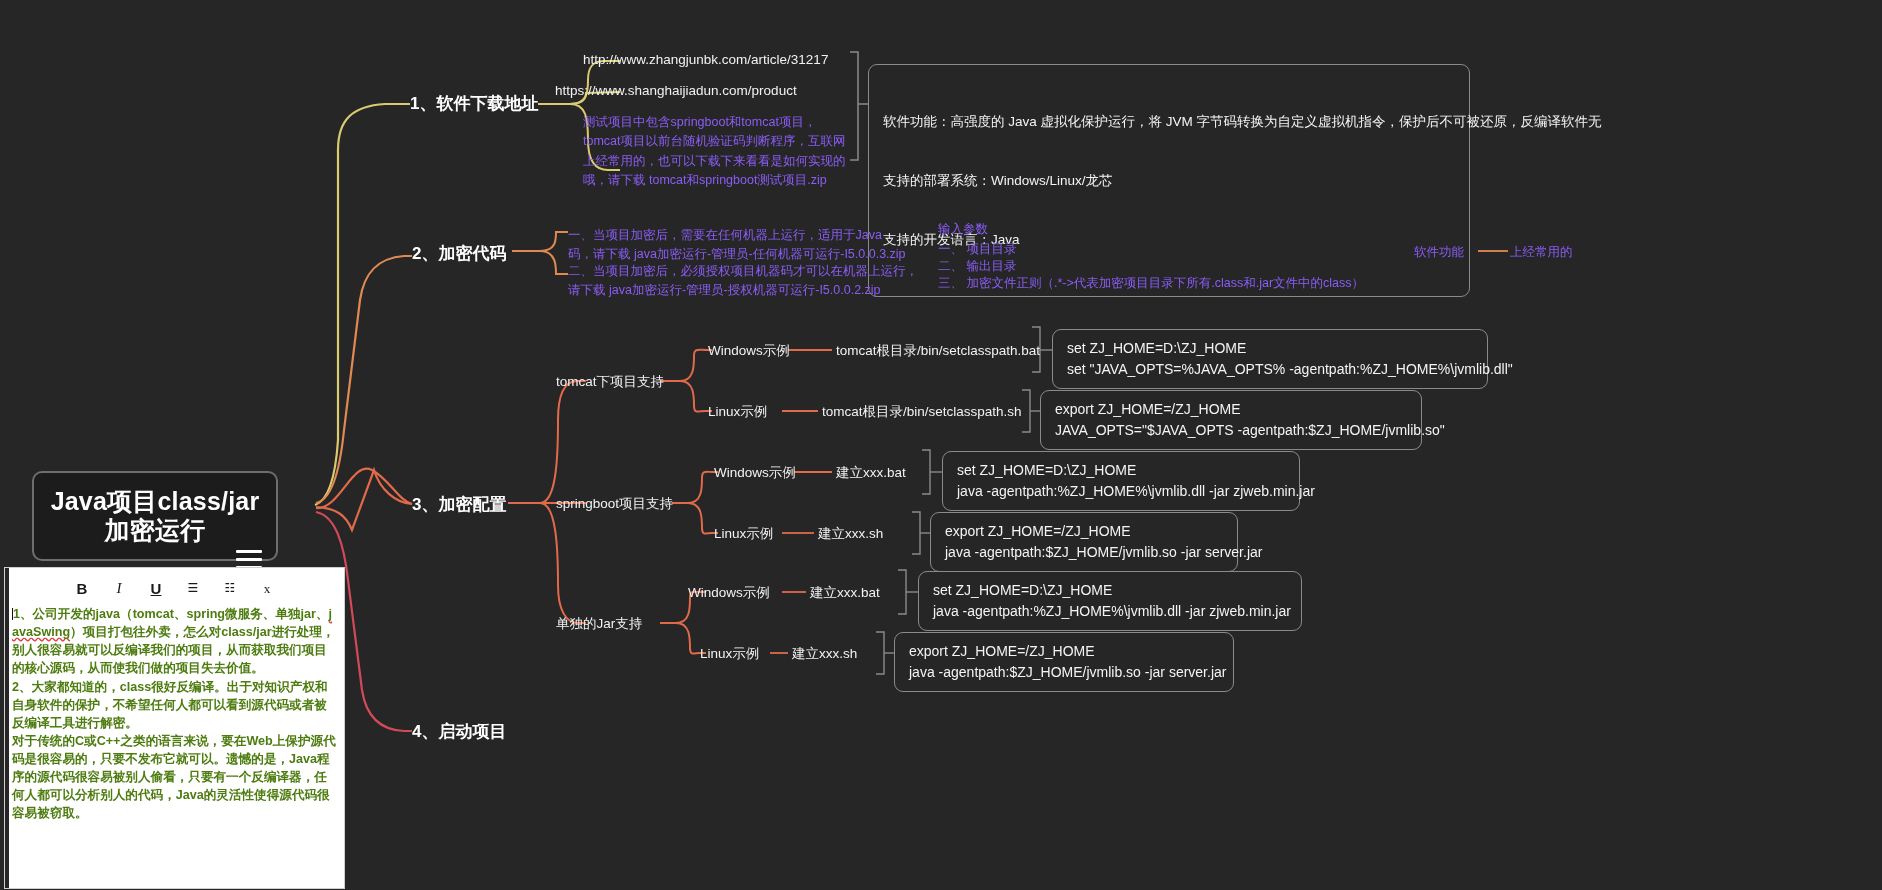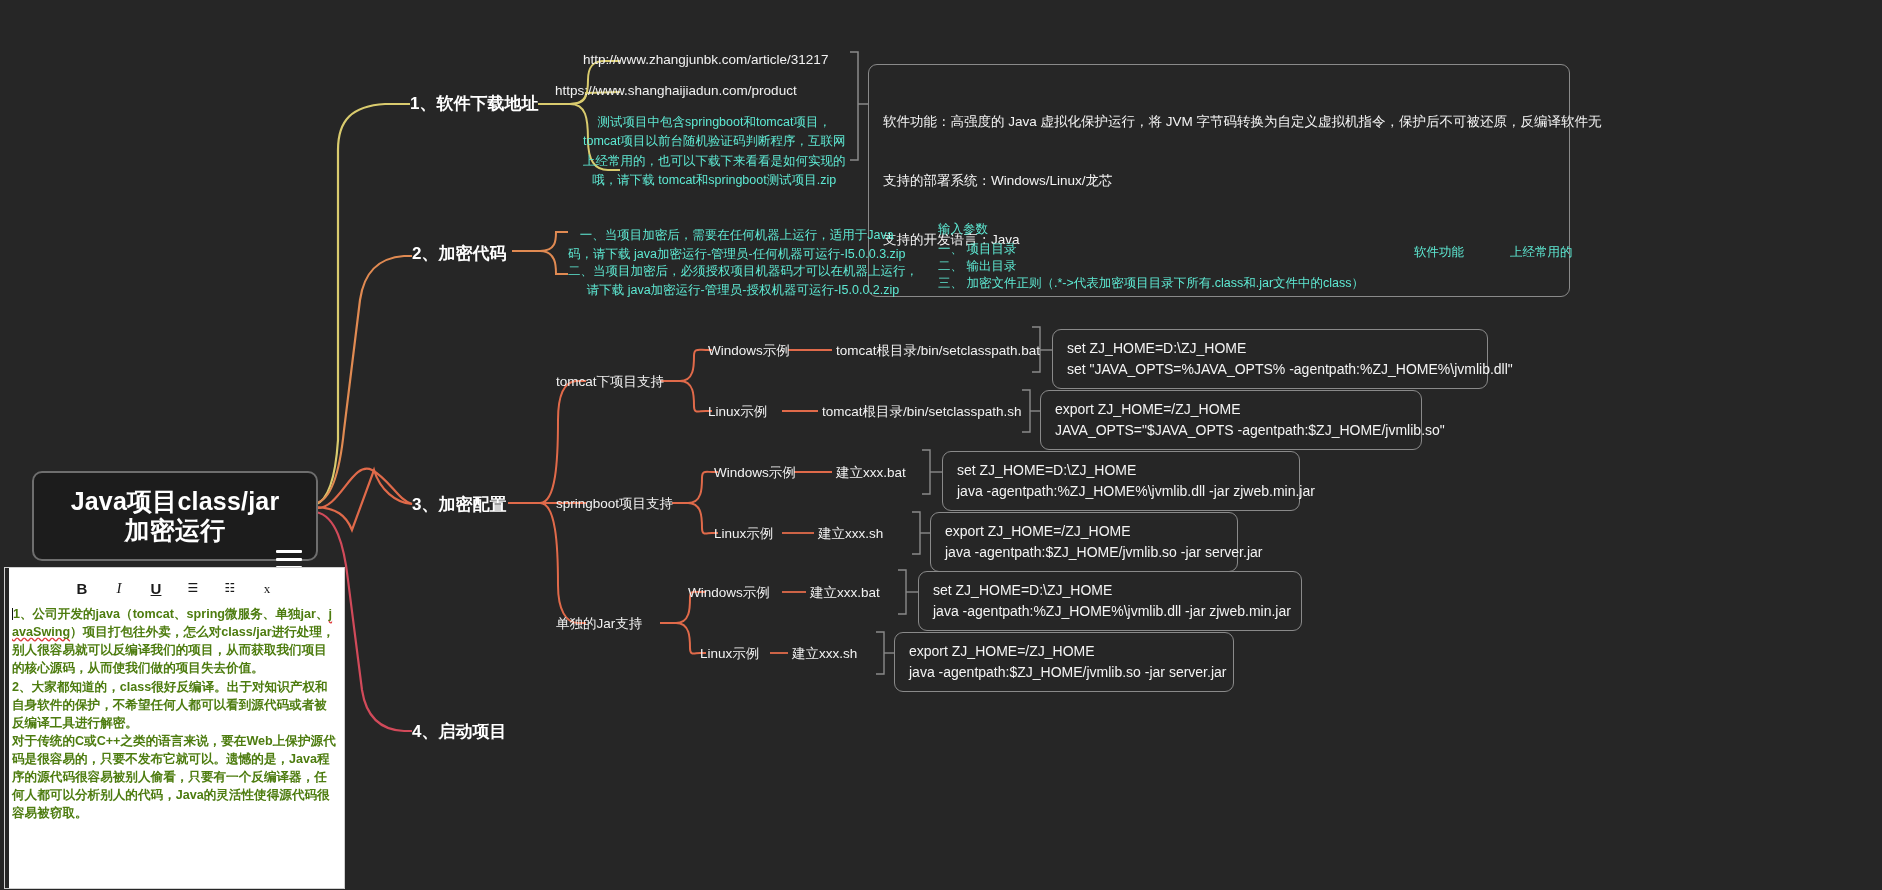--- a/index.html
+++ b/index.html
@@ -23,21 +23,21 @@
   .node {
     position: absolute;
     color: #ffffff;
     white-space: pre;
     line-height: 1.35;
   }
 
   
   #root-node {
     left: 32px; top: 471px;
-    width: 286px; height: 90px;
+    width: 246px; height: 90px;
     background: #1c1c1c;
     border: 2px solid #6e6e6e;
     border-radius: 10px;
     display: flex; align-items: center; justify-content: center;
     padding: 0 14px;
   }
   #root-title {
     font-size: 25px; font-weight: bold; color: #fff;
     text-align: center; line-height: 1.18; letter-spacing: .2px;
   }
@@ -52,21 +52,21 @@
   }
   #root-menu i:last-child { margin-bottom: 0; }
 
   
   .topic1 {
     font-size: 17px; font-weight: bold; color: #ffffff;
   }
 
   
   .leaf { font-size: 13.5px; color: #f2f2f2; }
-  .leaf-sm { font-size: 12.5px; color: #5eead4; text-align: center; }
+  .leaf-sm { font-size: 12.5px; color: #8b5cf6; }
 
   
   .box {
     position: absolute;
     border: 1.5px solid #8a8a8a;
     border-radius: 9px;
     background: #262626;
     color: #f4f4f4;
     padding: 8px 14px;
     font-size: 13.5px;
@@ -216,21 +216,21 @@
 
   <div class="node leaf" style="left:583px; top:51px;">http://www.zhangjunbk.com/article/31217</div>
 
   <div class="node leaf" style="left:555px; top:82px;">https://www.shanghaijiadun.com/product</div>
 
   <div class="node leaf-sm" style="left:583px; top:113px; line-height:1.55;">测试项目中包含springboot和tomcat项目，
 tomcat项目以前台随机验证码判断程序，互联网
 上经常用的，也可以下载下来看看是如何实现的
 哦，请下载 tomcat和springboot测试项目.zip</div>
 
-  <div class="box" style="left:868px; top:64px; width:702px;">
+  <div class="box" style="left:868px; top:64px; width:602px;">
     <div>软件功能：高强度的 Java 虚拟化保护运行，将 JVM 字节码转换为自定义虚拟机指令，保护后不可被还原，反编译软件无</div>
     <div>支持的部署系统：Windows/Linux/龙芯</div>
     <div>支持的开发语言：Java</div>
   </div>
 
   <div class="node topic1" style="left:412px; top:243px;">2、加密代码</div>
 
   <div class="node leaf-sm" style="left:568px; top:226px; line-height:1.55;">一、当项目加密后，需要在任何机器上运行，适用于Java
 码，请下载 java加密运行-管理员-任何机器可运行-I5.0.0.3.zip</div>
 

